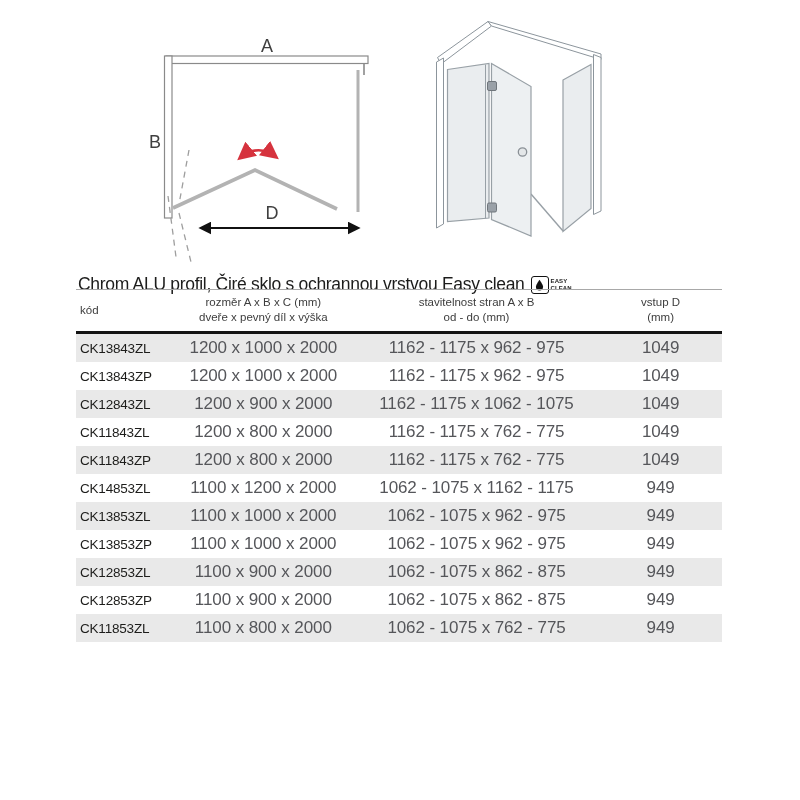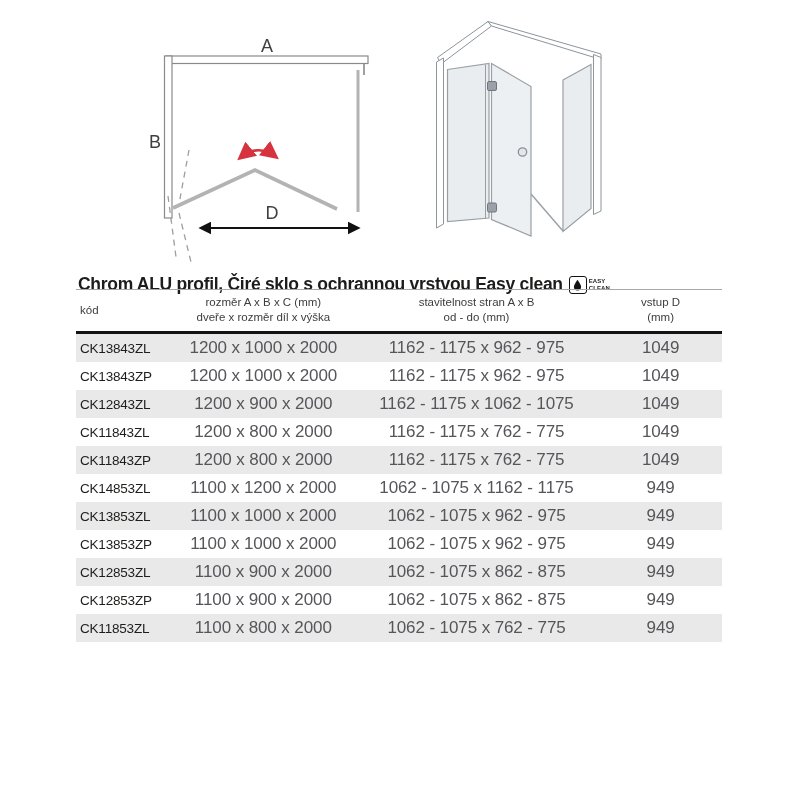--- a/index.html
+++ b/index.html
@@ -10,21 +10,21 @@
   }
   .page{position:absolute;inset:0;background:#fff;}
 
   
   .plan-svg{position:absolute;left:120px;top:20px;width:290px;height:250px;}
   .iso-svg{position:absolute;left:425px;top:10px;width:200px;height:260px;}
 
   
   .title-row{position:absolute;left:78px;top:274px;width:660px;display:flex;align-items:center;gap:6px;}
   .page-title{
-    margin:0;font-size:17.5px;font-weight:bold;color:#1c1c1b;letter-spacing:-0.3px;white-space:nowrap;
+    margin:0;font-size:17.5px;font-weight:normal;color:#1c1c1b;letter-spacing:-0.3px;white-space:nowrap;
   }
   .badge{display:flex;align-items:center;gap:2px;}
   .badge-box{
     width:18px;height:18px;border:1.6px solid #111;border-radius:3px;
     display:flex;align-items:center;justify-content:center;box-sizing:border-box;background:#fff;
   }
   .badge-text{display:flex;flex-direction:column;font-size:6px;font-weight:700;color:#222;line-height:1.1;letter-spacing:0.1px;}
 
   
   .spec-table{
@@ -130,21 +130,21 @@
         <col style="width:38%">
         <col style="width:19%">
     </colgroup>
     <thead>
       <tr>
         <th class="kod-h">
           <span>kód</span>
         </th>
         <th>
           <span>rozměr A x B x C (mm)</span>
-          <span class="sub">dveře x rozměr díl x výška</span>
+          <span class="sub">dveře x pevný díl x výška</span>
         </th>
         <th>
           <span>stavitelnost stran A x B</span>
           <span class="sub">od - do (mm)</span>
         </th>
         <th>
           <span>vstup D</span>
           <span class="sub">(mm)</span>
         </th>
       </tr>

